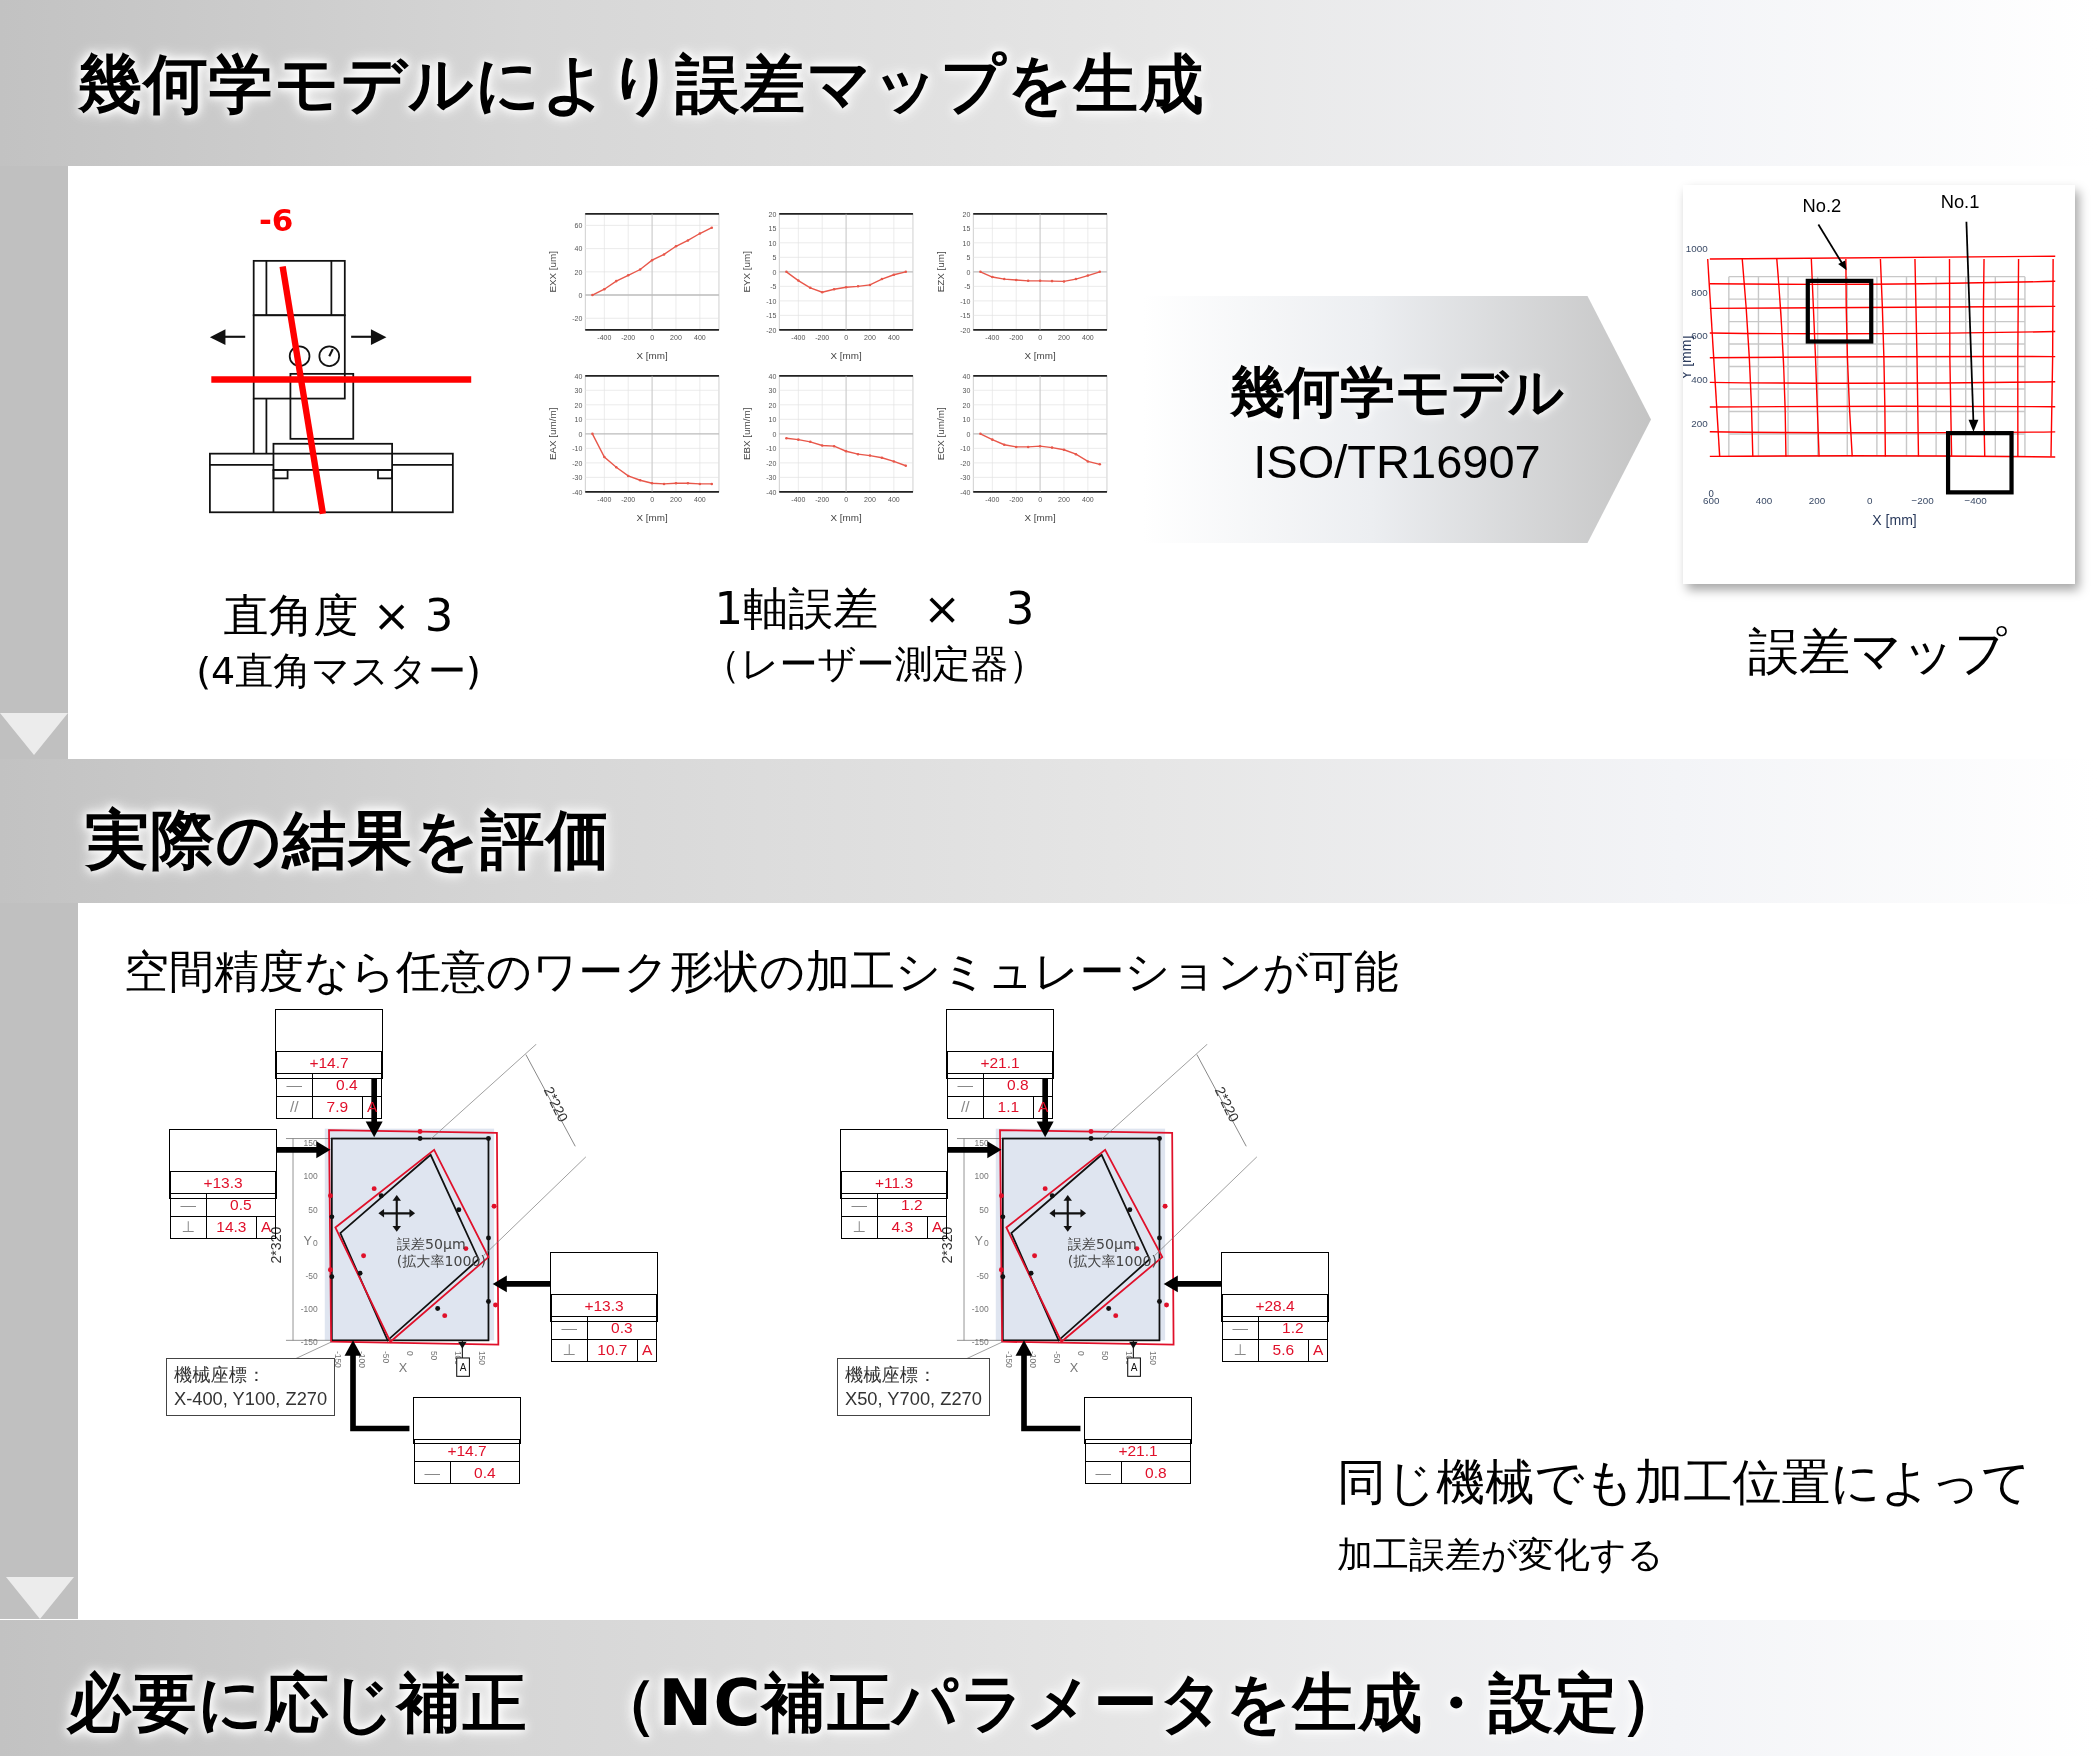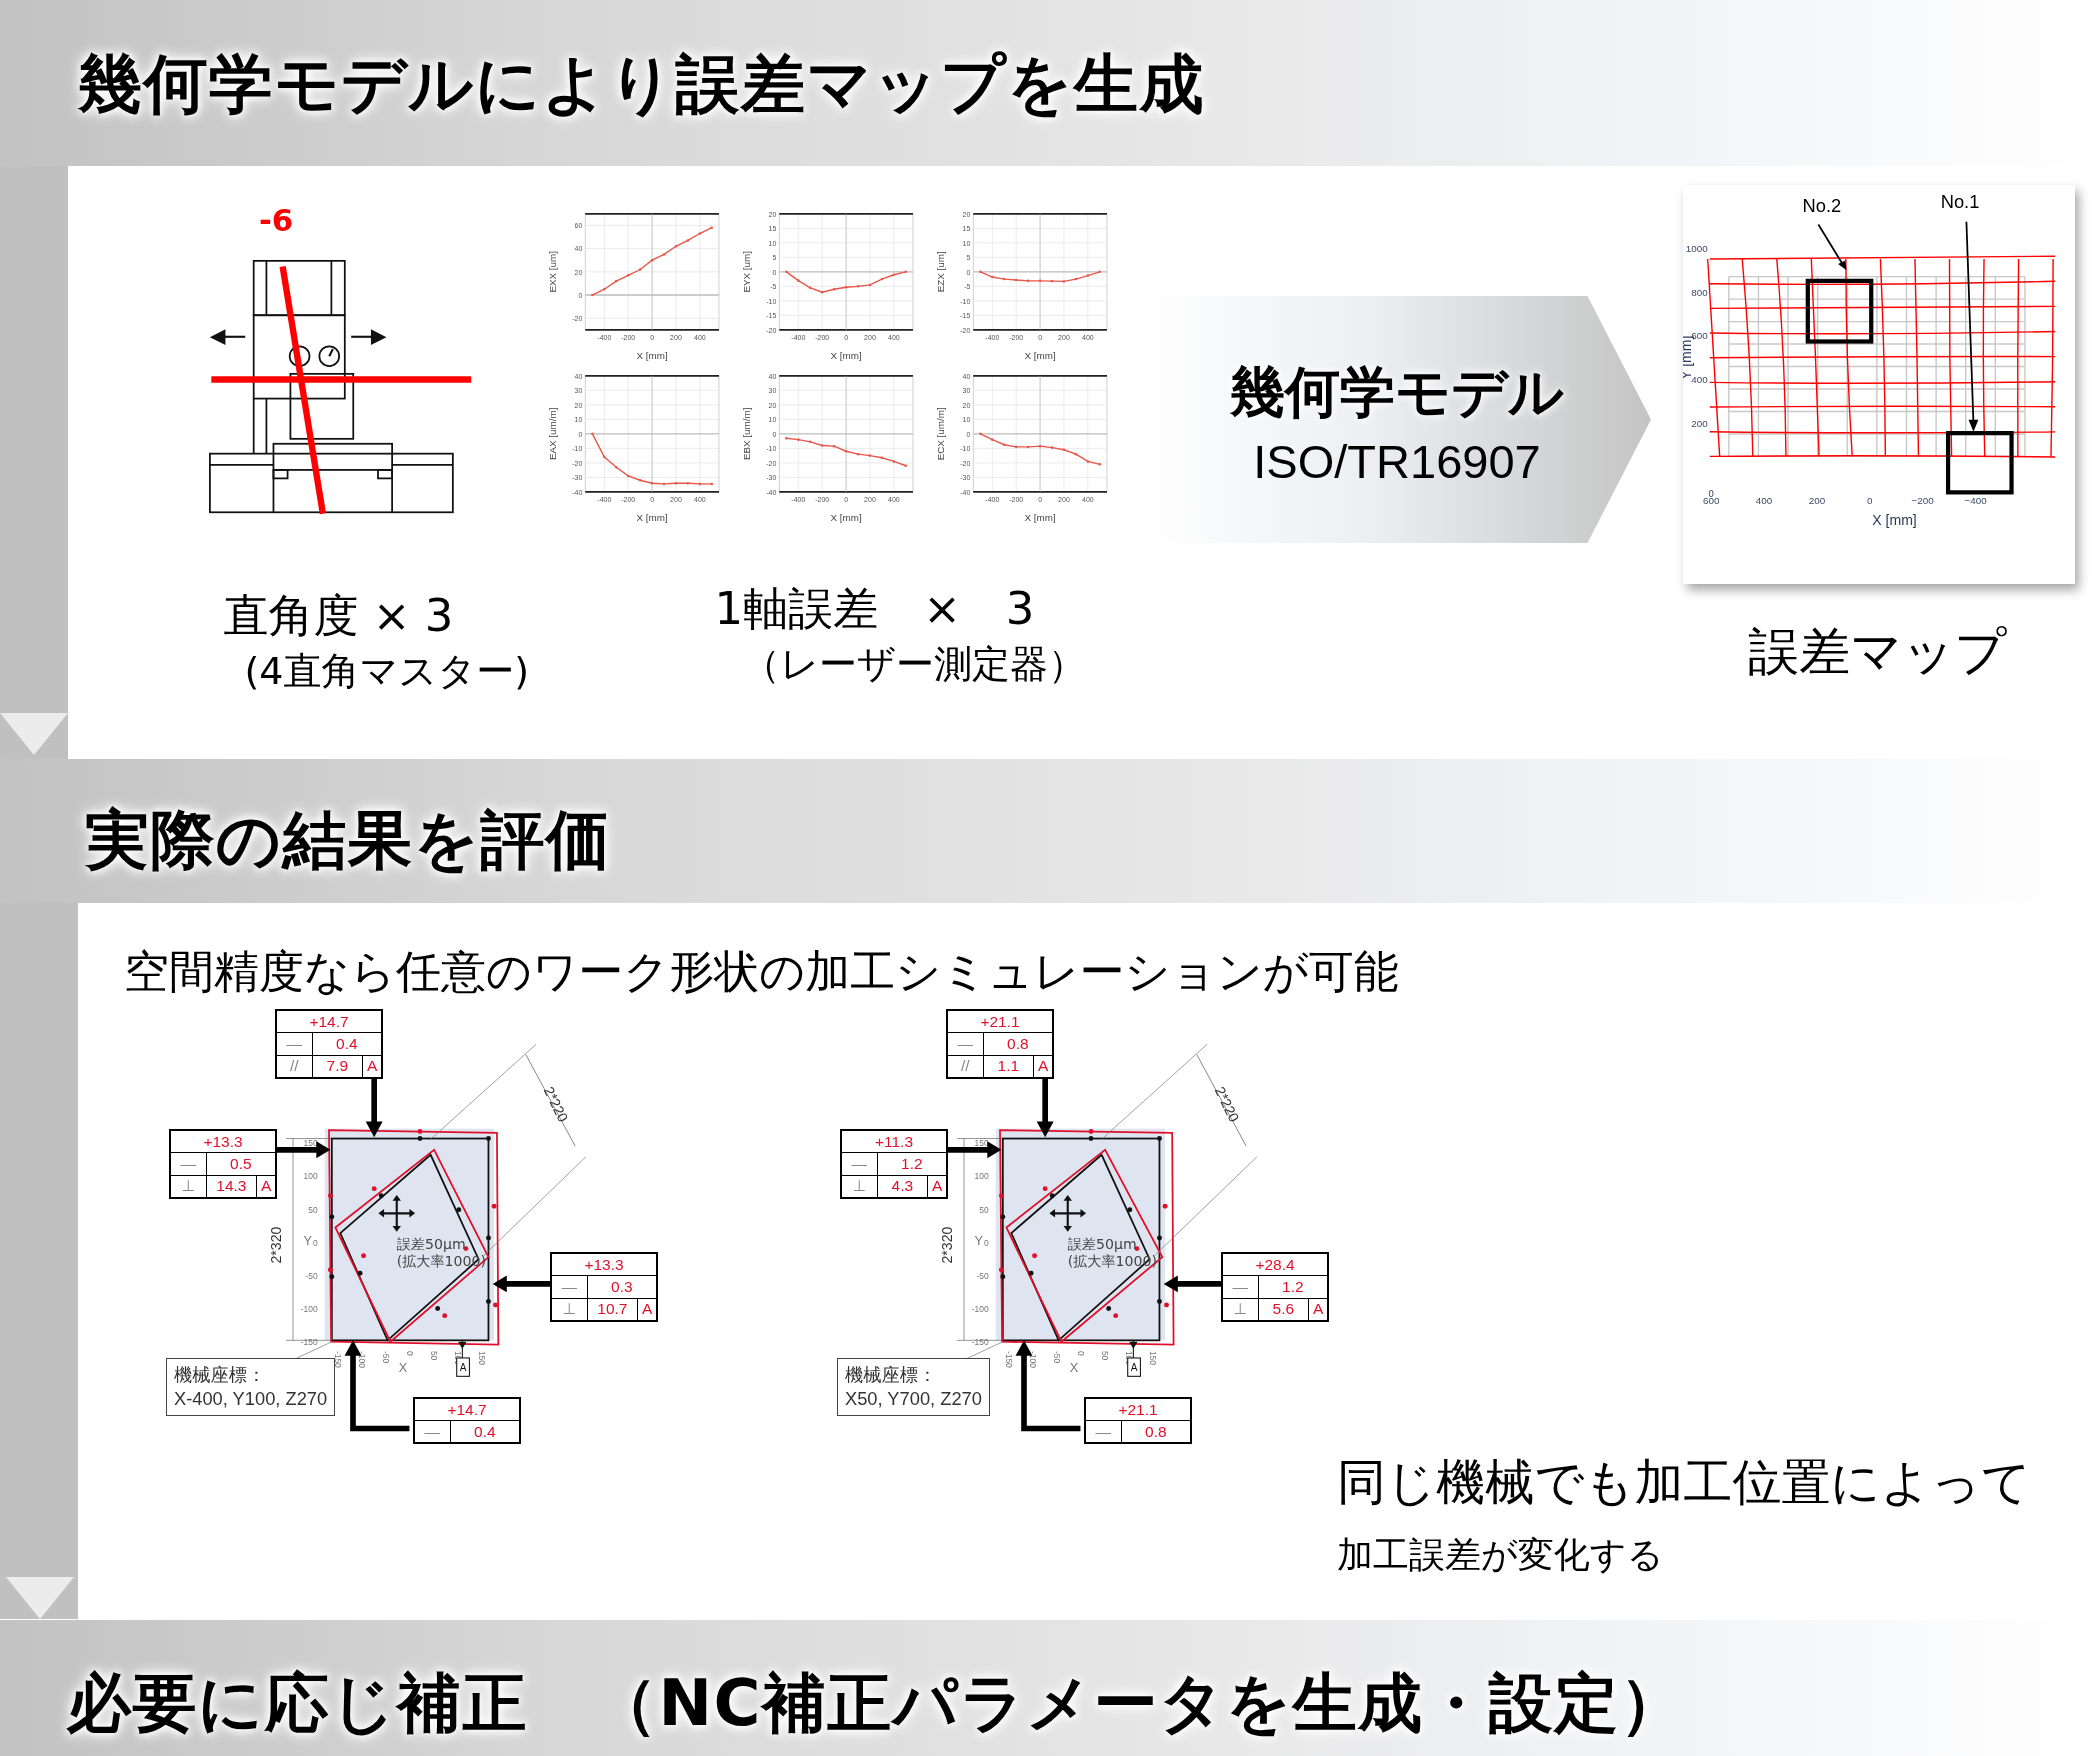--- a/index.html
+++ b/index.html
@@ -6,26 +6,26 @@
   body { width:2097px; height:1757px; position:relative; overflow:hidden; background:#ffffff;
          font-family:"DejaVu Sans","Liberation Sans",sans-serif; color:#000; }
   .abs { position:absolute; }
   .band { position:absolute; left:0; background:linear-gradient(90deg,#c2c2c2 0%,#d6d6d6 25%,#e6e6e6 55%,#f3f4f7 80%,#ffffff 100%); }
   .strip { position:absolute; left:0; width:68px; background:#c0c0c0; }
   .tip { position:absolute; width:0; height:0; border-left:34px solid transparent; border-right:34px solid transparent; border-top:42px solid #c0c0c0; }
   .panel { position:absolute; background:#ffffff; }
   .htitle { position:absolute; font-weight:bold; font-size:64px; color:#000; white-space:nowrap;
             text-shadow:0 0 7px #fff,0 0 11.3px #fff,0 0 15.5px #fff; letter-spacing:1.4px; }
   .label { position:absolute; font-size:45px; white-space:nowrap; text-align:center; }
-  .sublabel { position:absolute; font-size:38px; white-space:nowrap; text-align:right; }
+  .sublabel { position:absolute; font-size:38px; white-space:nowrap; text-align:center; }
   .chart { position:absolute; }
   .chart svg { display:block; }
   .arrowband { position:absolute; }
   .callout { position:absolute; border:1.4px solid #000; background:#fff; font-family:"Liberation Sans",sans-serif; }
-  .callout table { border-collapse:collapse; width:100%; height:100%; }
+  .callout table { border-collapse:collapse; width:100%; height:100%;margin-top:41px; }
   .callout td { border:1.4px solid #000; text-align:center; color:#e0102a; font-size:15.5px; padding:0; }
   .callout td.sym { color:#888; width:34%; }
   .callout td.dat { width:18%; color:#e0102a; }
   .coord { position:absolute; border:1.4px solid #444; background:#fff; font-size:18.3px; color:#333; padding:4.2px 7px; line-height:24px; white-space:nowrap; font-family:"Liberation Sans",sans-serif;margin-left:25px; }
 </style>
 </head>
 <body>
 
 <div class="band" style="top:0;width:2097px;height:166px;"></div>
 <div class="strip" style="top:166px;height:678px;"></div>

